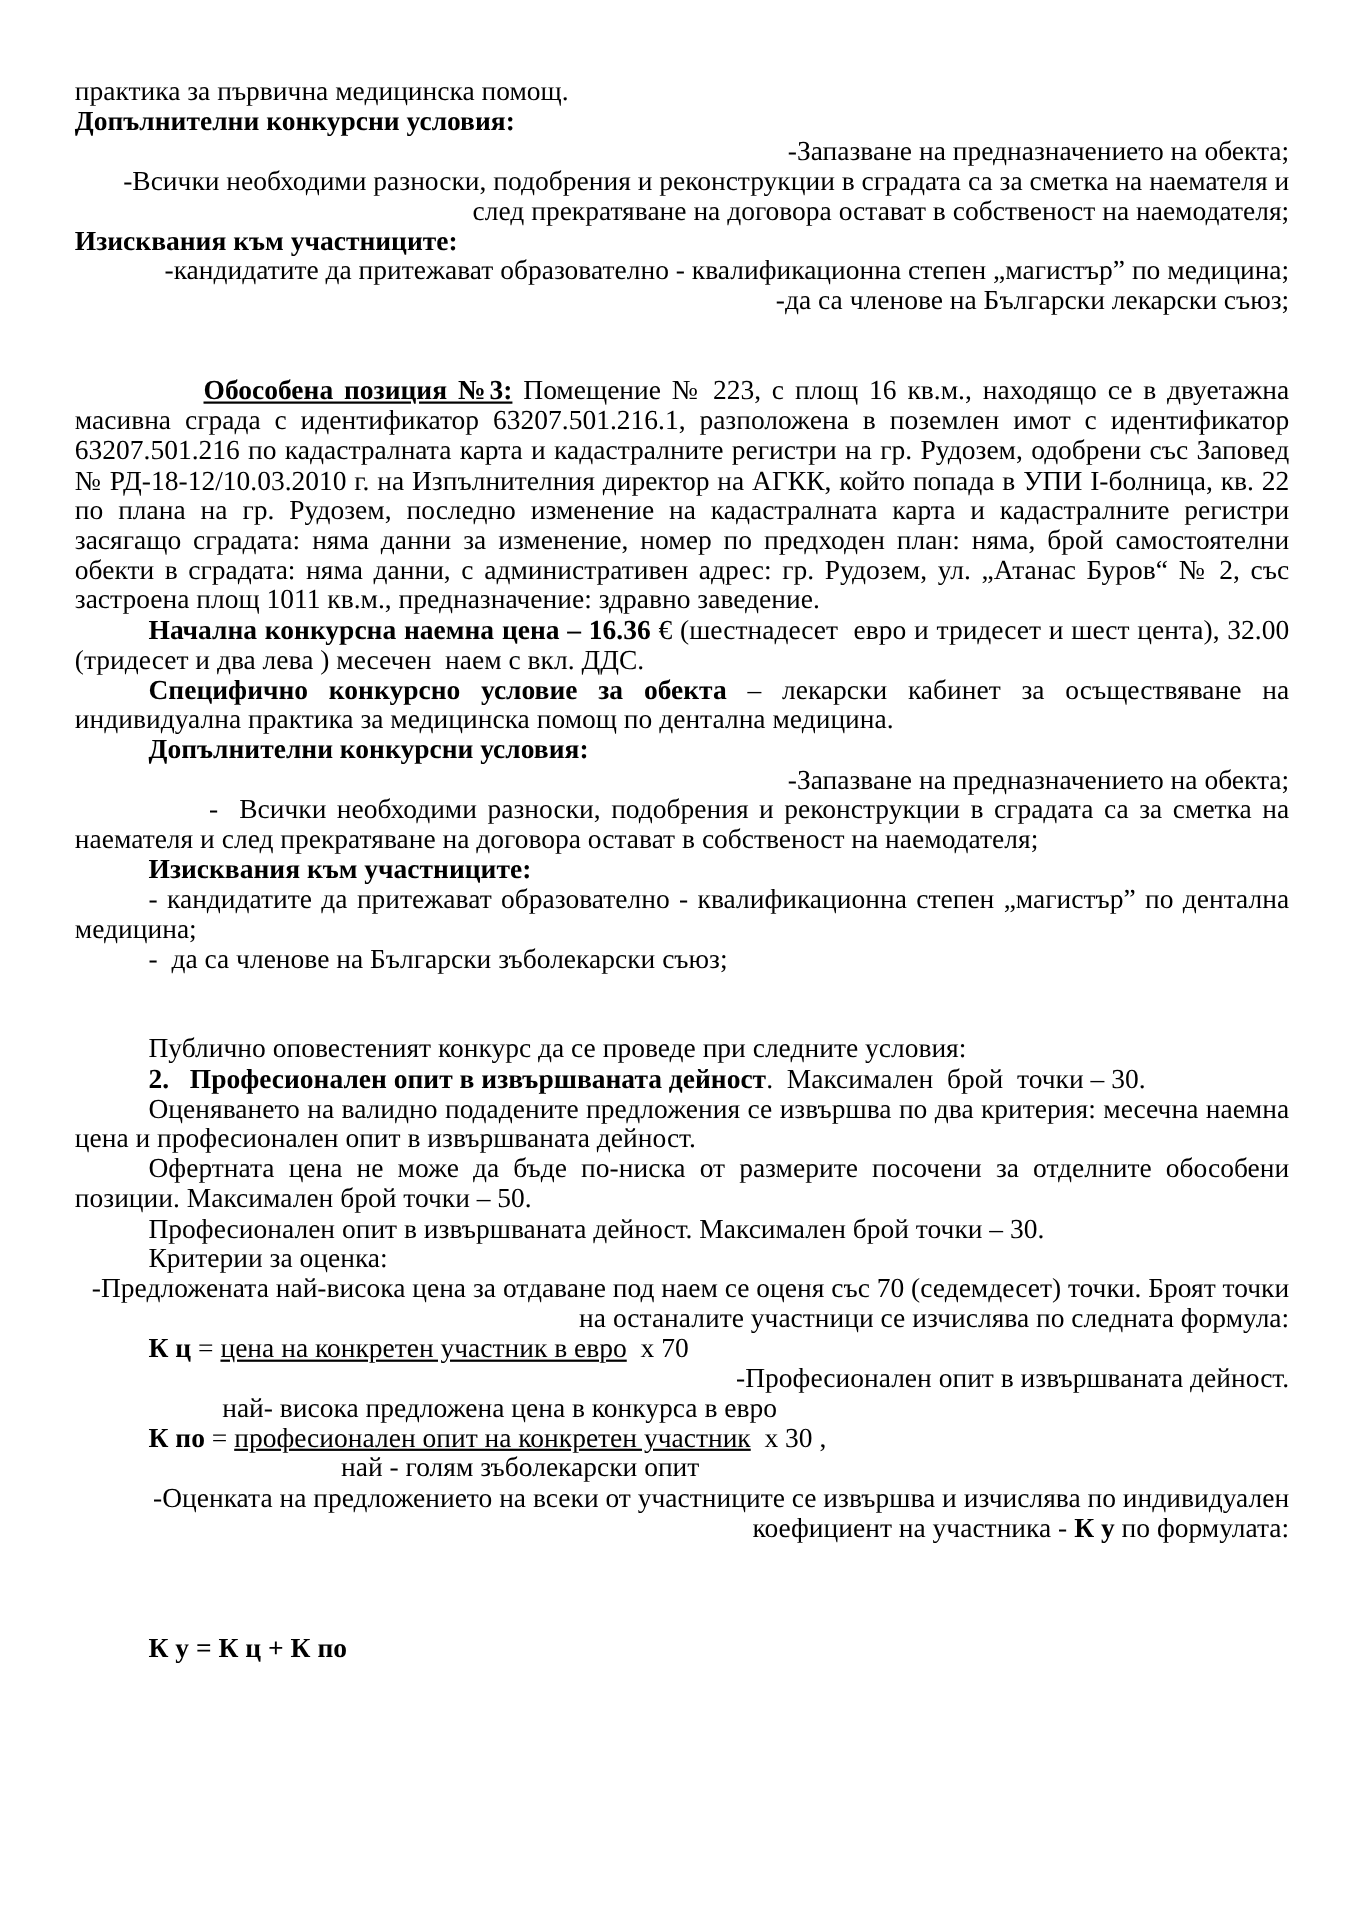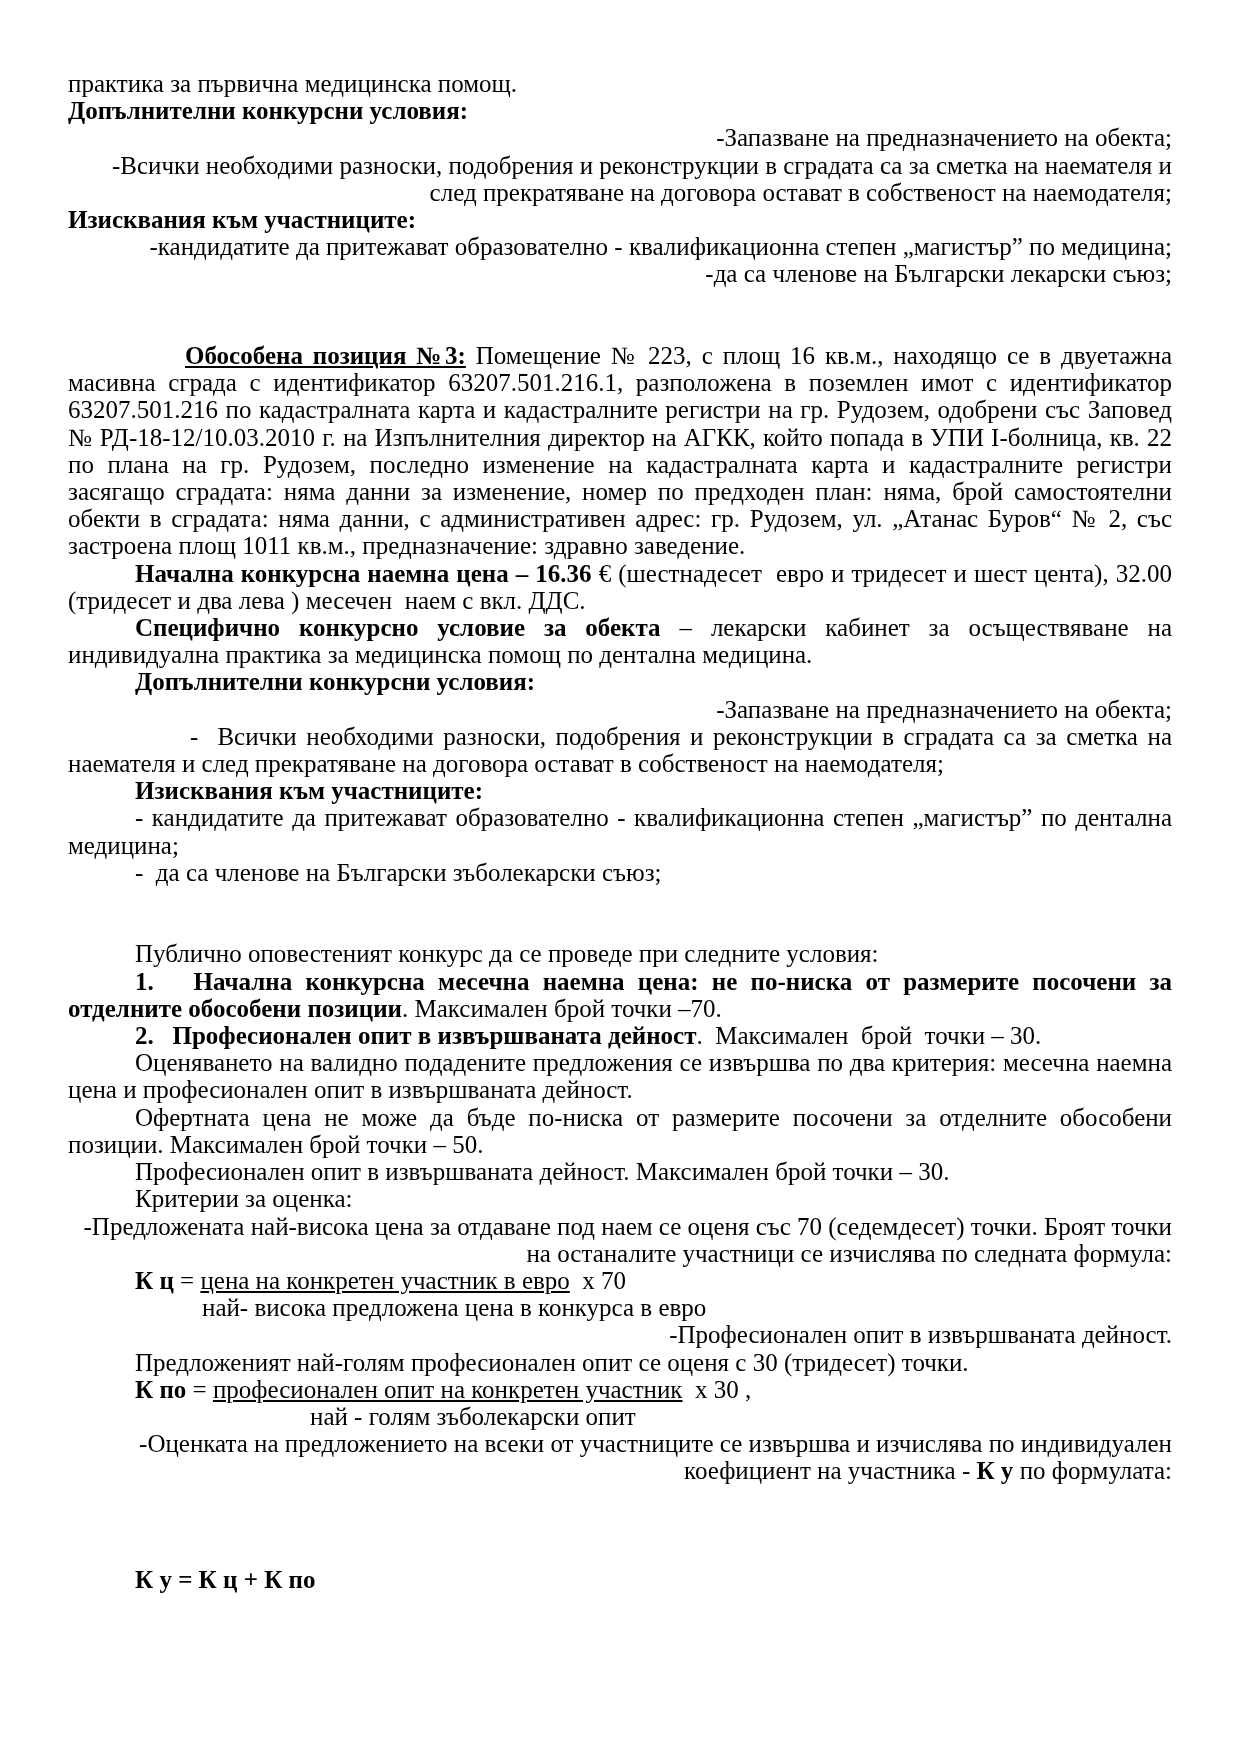--- a/index.html
+++ b/index.html
@@ -53,29 +53,27 @@
     <p class="para justify ind-tab"><span class="b ">Начална конкурсна наемна цена – 16.36</span><span class=""> € (шестнадесет&nbsp; евро и тридесет и шест цента), 32.00 (тридесет и два лева ) месечен&nbsp; наем с вкл. ДДС.</span></p>
     <p class="para justify ind-tab"><span class="b ">Специфично конкурсно условие за обекта</span><span class=""> – лекарски кабинет за осъществяване на индивидуална практика за медицинска помощ по дентална медицина.</span></p>
     <p class="para ind-tab"><span class="b ">Допълнителни конкурсни условия:</span></p>
     <p class="para hang"><span class="dash">-</span><span class="">Запазване на предназначението на обекта;</span></p>
     <p class="para justify ind-inner"><span class="">-&nbsp; Всички необходими разноски, подобрения и реконструкции в сградата са за сметка на наемателя и след прекратяване на договора остават в собственост на наемодателя;</span></p>
     <p class="para ind-tab"><span class="b ">Изисквания към участниците:</span></p>
     <p class="para justify ind-tab"><span class="">- кандидатите да притежават образователно - квалификационна степен „магистър” по дентална медицина;</span></p>
     <p class="para ind-tab"><span class="">-&nbsp; да са членове на Български зъболекарски съюз;</span></p>
     <div class="blank" style="height: 54.4px;"></div>
     <p class="para ind-tab"><span class="">Публично оповестеният конкурс да се проведе при следните условия:</span></p>
-    <p class="para justify ind-tab"><span class="b ">1.&nbsp;&nbsp; Начална конкурсна месечна наемна цена: не по-ниска от размерите посочени за отделните обособени позиции</span><span class="">. Максимален брой точки –70.</span></p>
     <p class="para ind-tab"><span class="b ">2.&nbsp;&nbsp; Професионален опит в извършваната дейност</span><span class="">.&nbsp; Максимален&nbsp; брой&nbsp; точки – 30.</span></p>
     <p class="para justify ind-tab"><span class="">Оценяването на валидно подадените предложения се извършва по два критерия: месечна наемна цена и професионален опит в извършваната дейност.</span></p>
     <p class="para justify ind-tab"><span class="">Офертната цена не може да бъде по-ниска от размерите посочени за отделните обособени позиции. Максимален брой точки – 50.</span></p>
     <p class="para ind-tab"><span class="">Професионален опит в извършваната дейност. Максимален брой точки – 30.</span></p>
     <p class="para ind-tab"><span class="">Критерии за оценка:</span></p>
     <p class="para justify hang"><span class="dash">-</span><span class="">Предложената най-висока цена за отдаване под наем се оценя със 70 (седемдесет) точки. Броят точки на останалите участници се изчислява по следната формула:</span></p>
     <p class="para ind-tab"><span class="b ">К ц</span><span class=""> = </span><span class="u">цена на конкретен участник в евро</span><span class="">&nbsp; х 70</span></p>
+    <p class="para hang"><span class="dash">-</span><span class="">Професионален опит в извършваната дейност.</span></p>
     <p class="para ind-d1"><span class="">най- висока предложена цена в конкурса в евро</span></p>
-    <p class="para hang"><span class="dash">-</span><span class="">Професионален опит в извършваната дейност.</span></p>
-    <p class="para ind-tab"><span class="">Предложеният най-голям професионален опит се оценя с 30 (тридесет) точки.</span></p>
     <p class="para ind-tab"><span class="b ">К по</span><span class=""> = </span><span class="u">професионален опит на конкретен участник</span><span class="">&nbsp;&nbsp;х 30 ,</span></p>
     <p class="para ind-d2"><span class="">най - голям зъболекарски опит</span></p>
     <p class="para justify hang"><span class="dash">-</span><span class="">Оценката на предложението на всеки от участниците се извършва и изчислява по индивидуален коефициент на участника - </span><span class="b ">К у</span><span class=""> по формулата:</span></p>
     <div class="blank" style="height: 81.6px;"></div>
     <p class="para ind-tab"><span class="b ">К у = К ц + К по</span></p>
   </div>
 
 </body></html>

